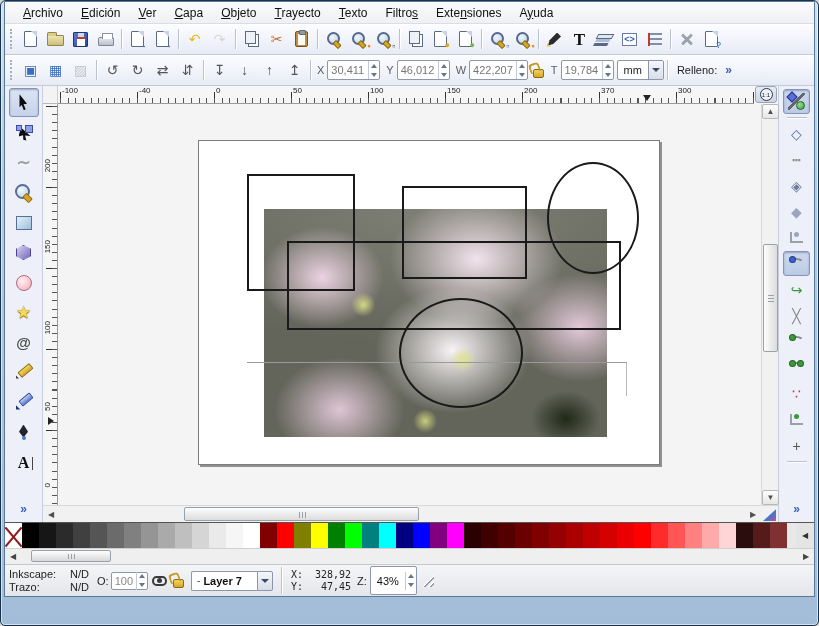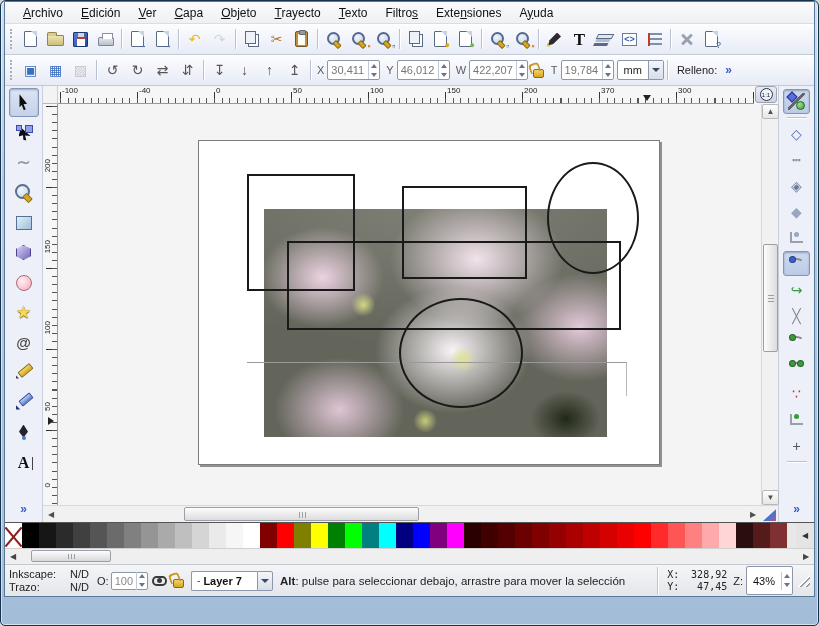--- a/index.html
+++ b/index.html
@@ -668,21 +668,20 @@
       <div class="lock-open"></div>
       <div class="layer-box">
         <span class="layer-val">
           <span class="layer-prefix">-</span>
           <span class="layer-name">Layer 7</span>
         </span>
         <span class="layer-dd">
             <i></i>
           </span>
       </div>
-      <div class="status-msg"><b>Alt</b><span>: pulse para seleccionar debajo, arrastre para mover la selección</span></div>
       <div class="sdiv"></div>
       <div class="coords">
         <span>X:</span>
         <span class="cv">328,92</span>
         <span>Y:</span>
         <span class="cv">47,45</span>
       </div>
       <div class="zoom-block">
         <span>Z:</span>
         <span class="spinbox">

